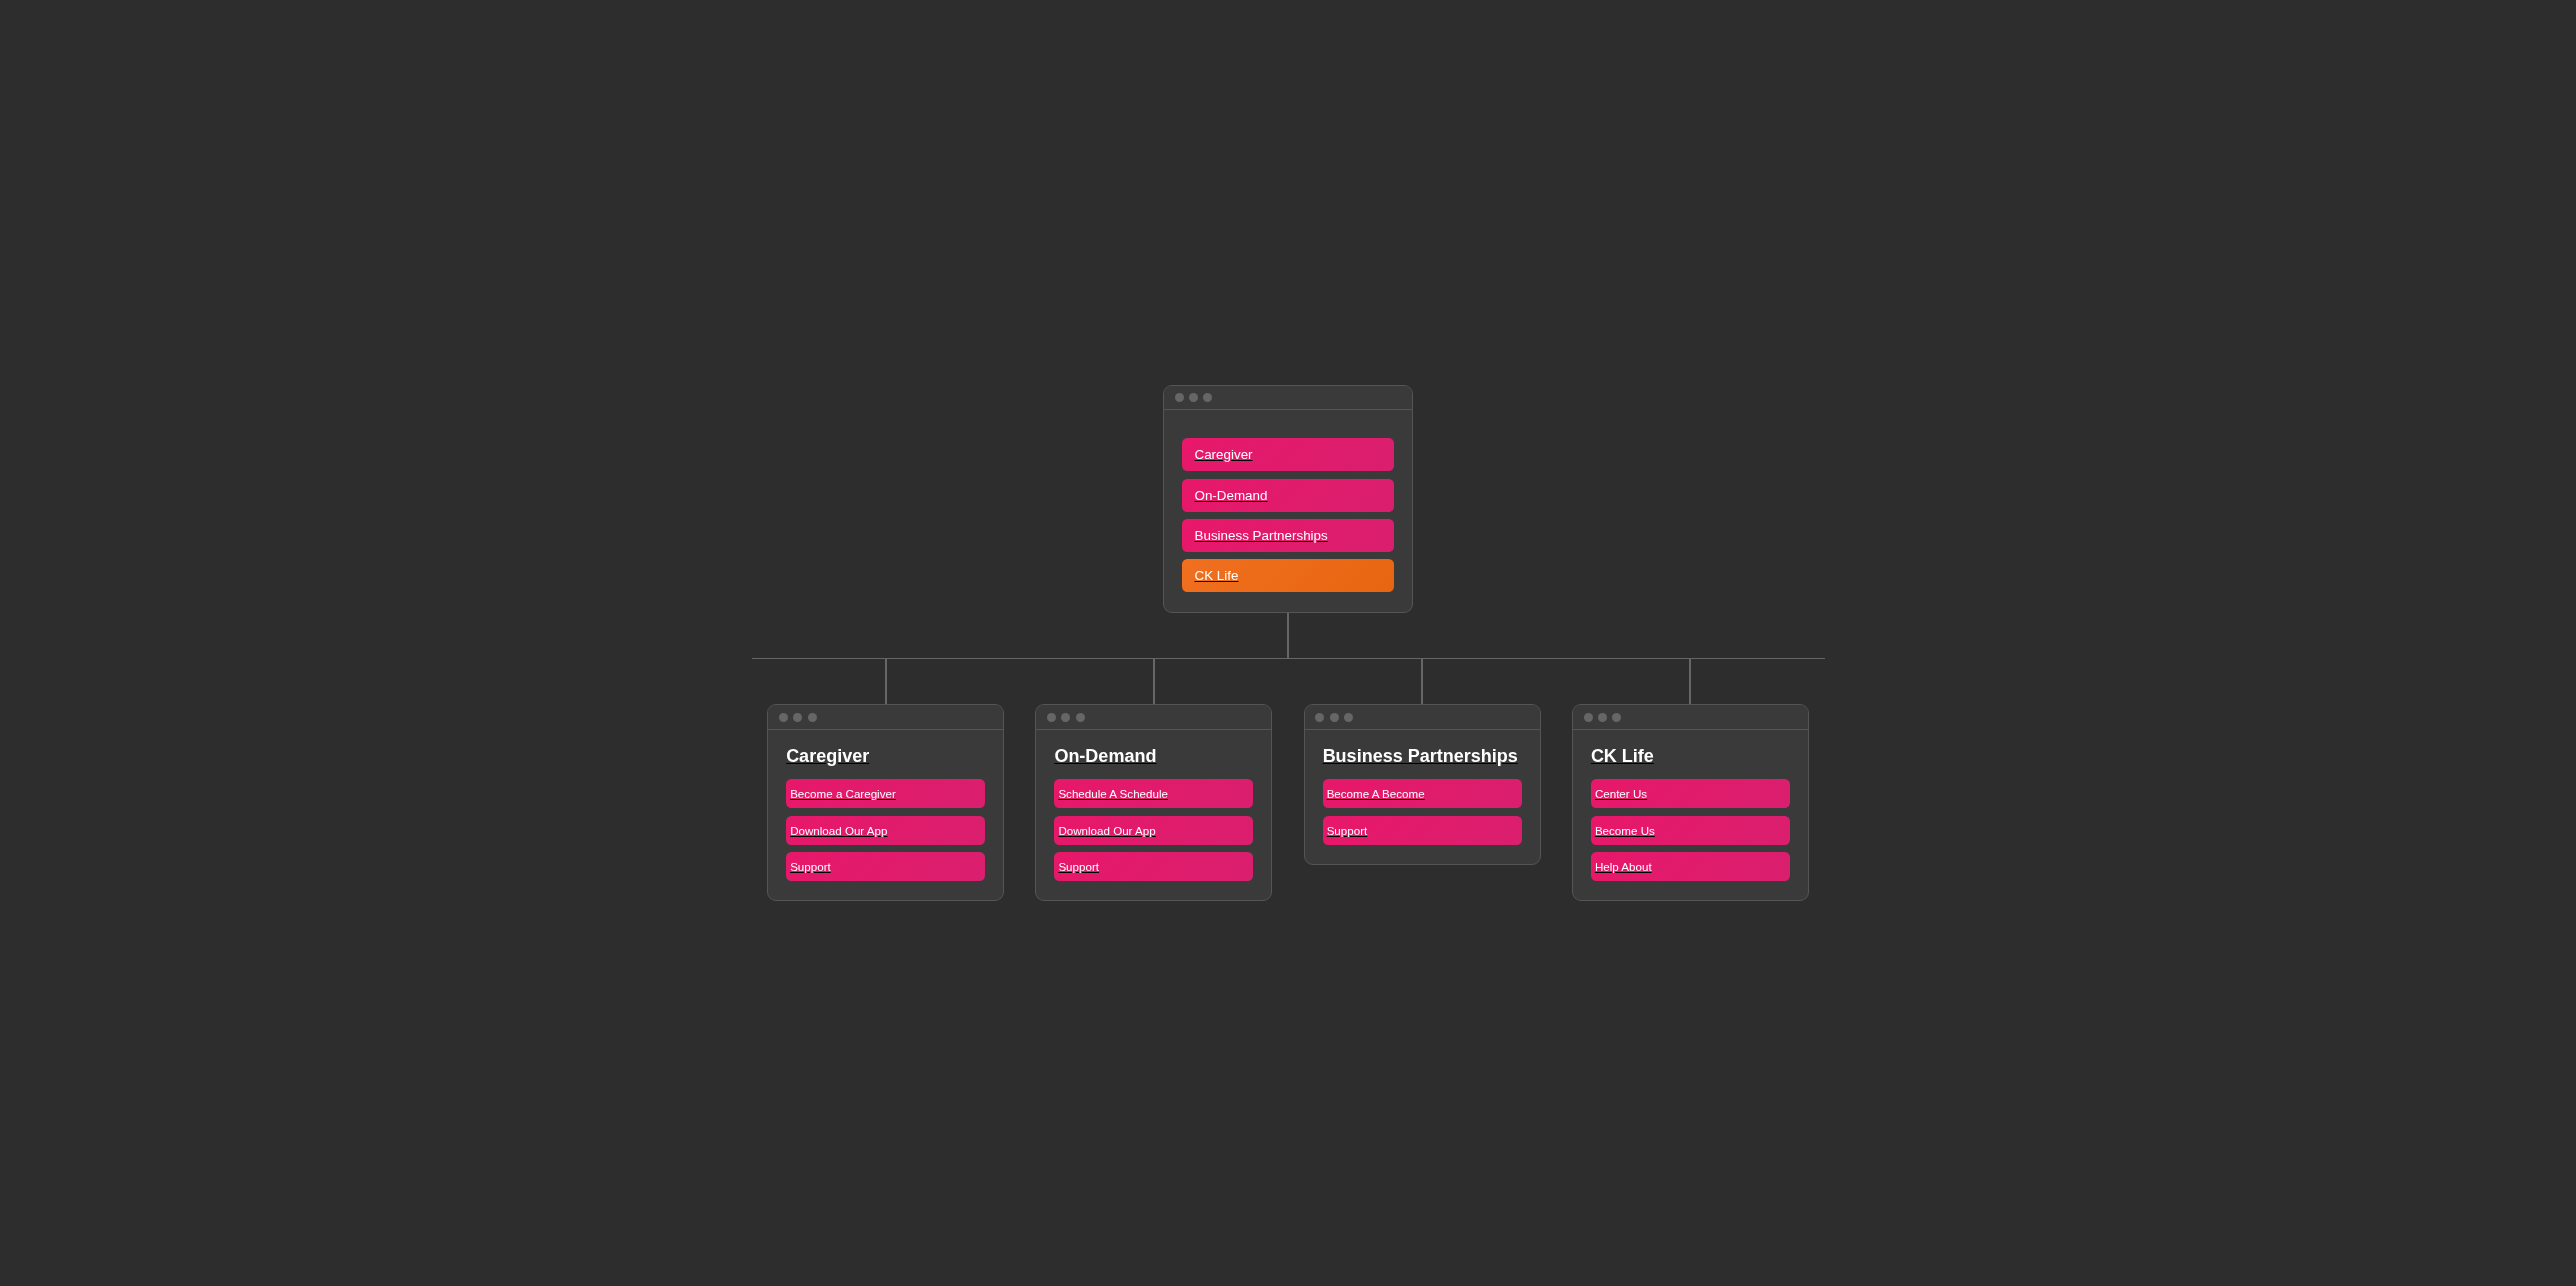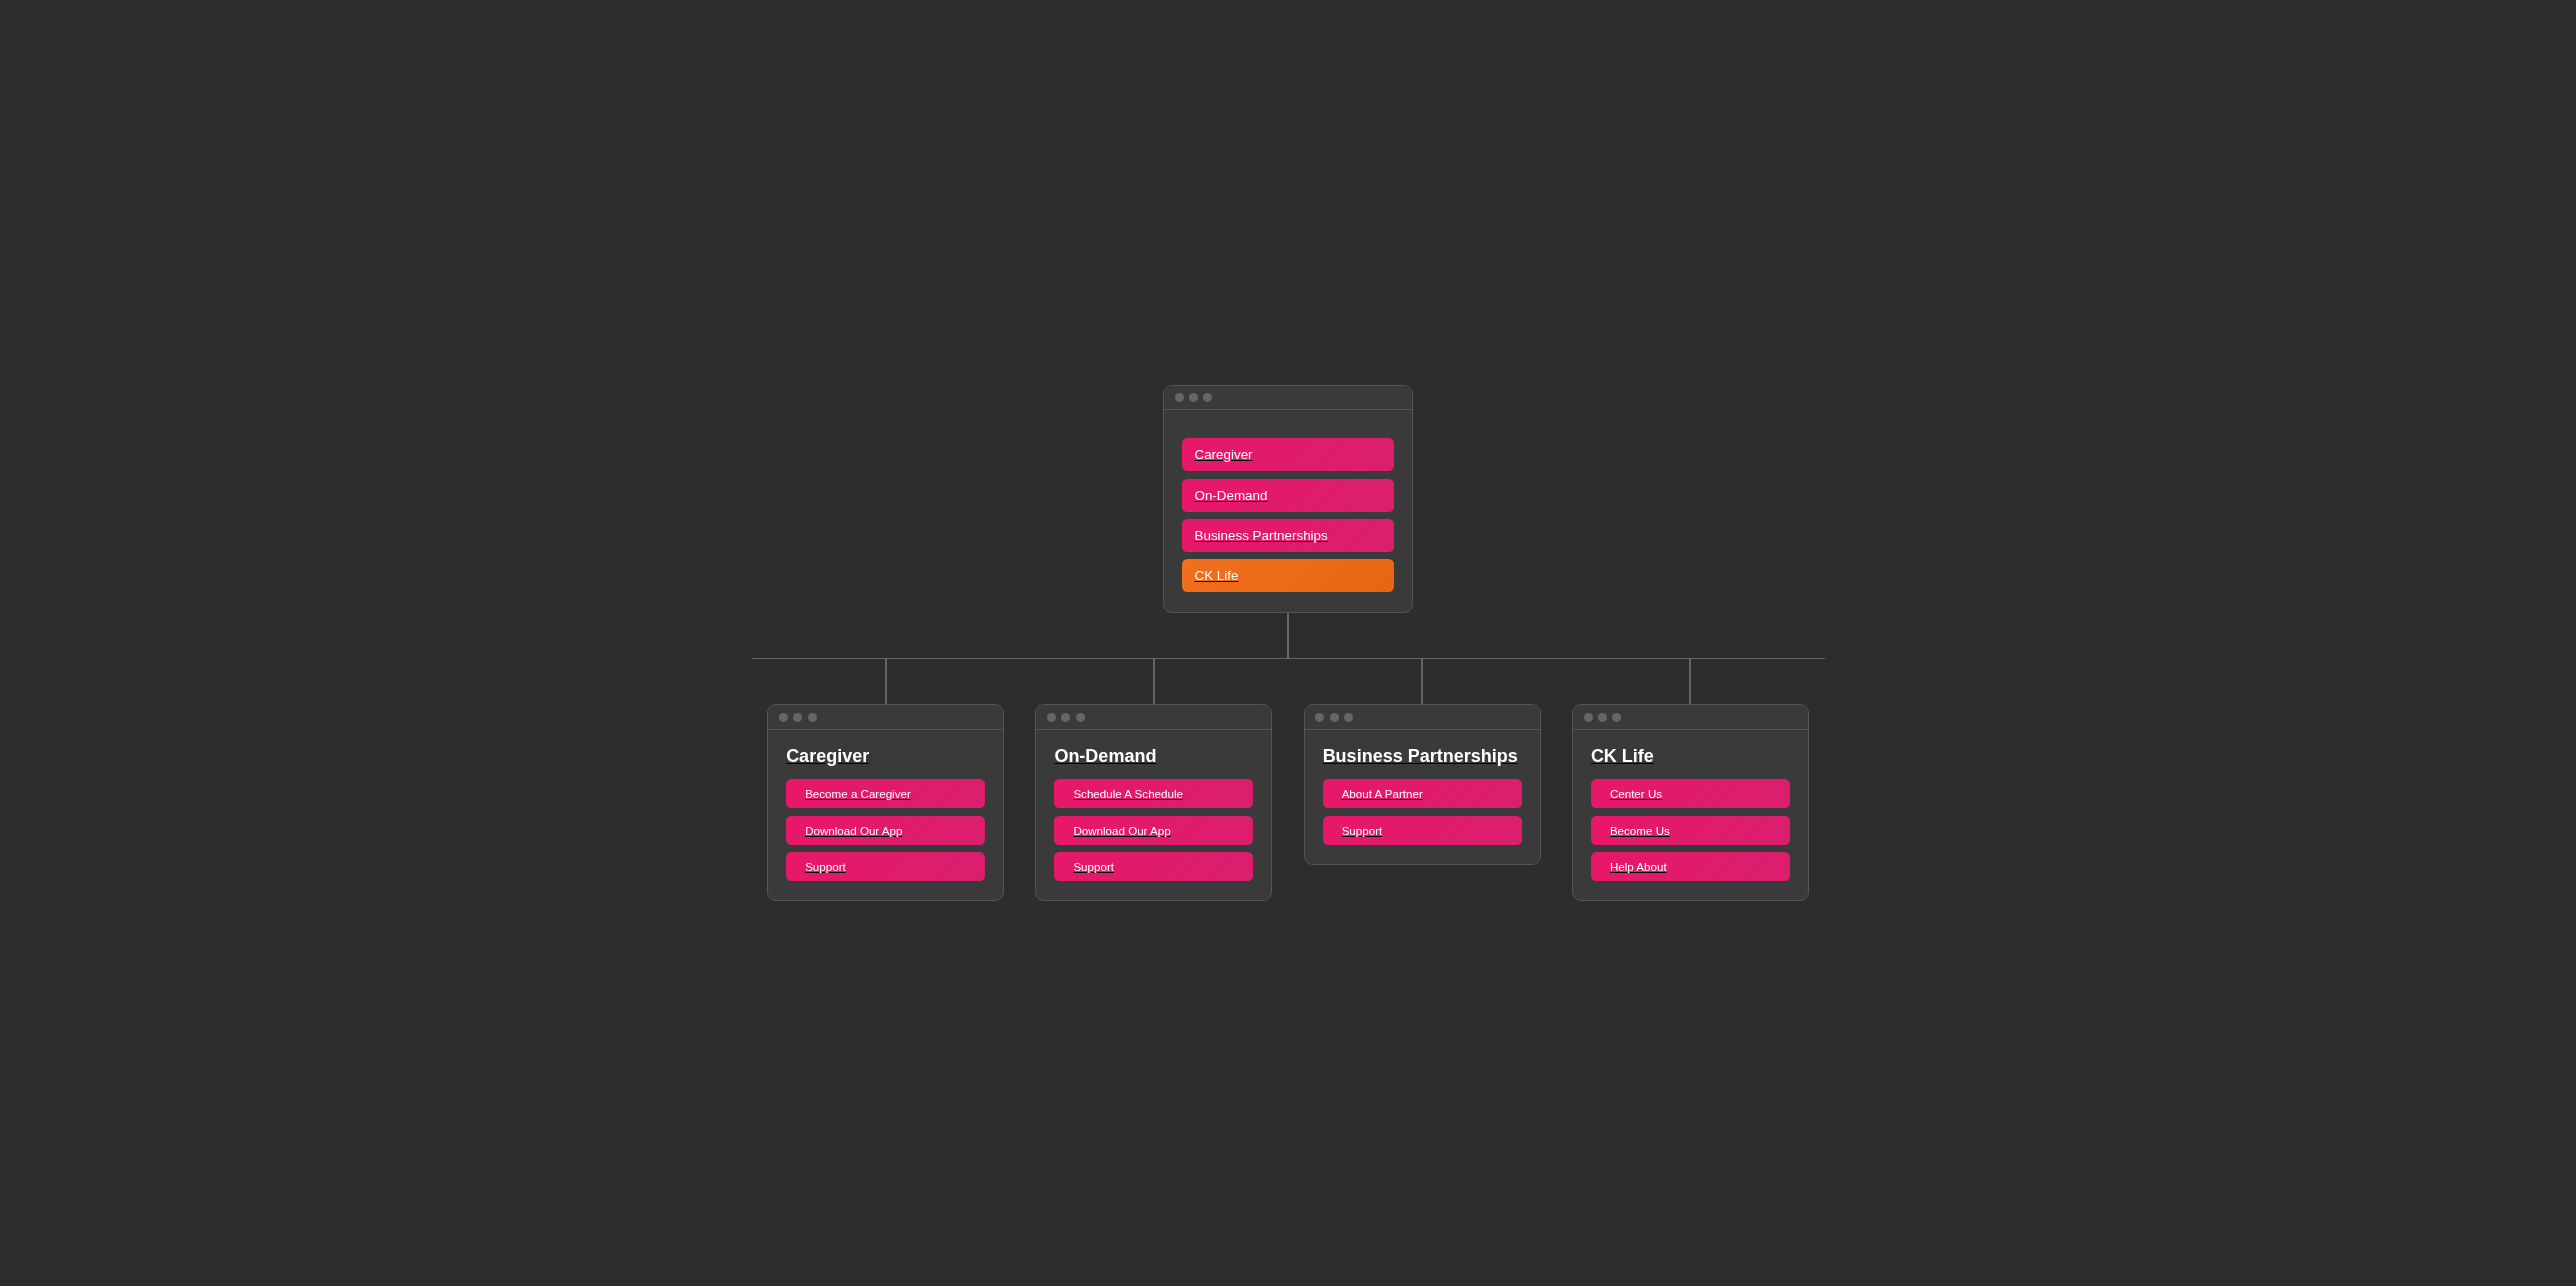--- a/index.html
+++ b/index.html
@@ -143,21 +143,21 @@
     .child-card {
       width: 237px;
     }
 
     .child-card .card-title {
       font-size: 18px;
     }
 
     .child-card .btn {
       font-size: 11.6px;
-      padding: 8px 19px;
+      padding: 8px 4px;
     }
   </style>
 </head>
 <body>
 
 <div class="diagram">
 
   <div class="card root-card">
     <div class="card-titlebar">
       <div class="dot"></div>
@@ -224,21 +224,21 @@
         <div class="connector-child"></div>
         <div class="card child-card">
           <div class="card-titlebar">
             <div class="dot"></div>
             <div class="dot"></div>
             <div class="dot"></div>
           </div>
           <div class="card-body">
             <div class="card-title">Business Partnerships</div>
             <div class="btn-list">
-              <button class="btn btn-pink">About A Partner</button>
+              <button class="btn btn-pink">Become A Become</button>
               <button class="btn btn-pink">Support</button>
             </div>
           </div>
         </div>
       </div>
       <div class="child-col">
         <div class="connector-child"></div>
         <div class="card child-card">
           <div class="card-titlebar">
             <div class="dot"></div>

